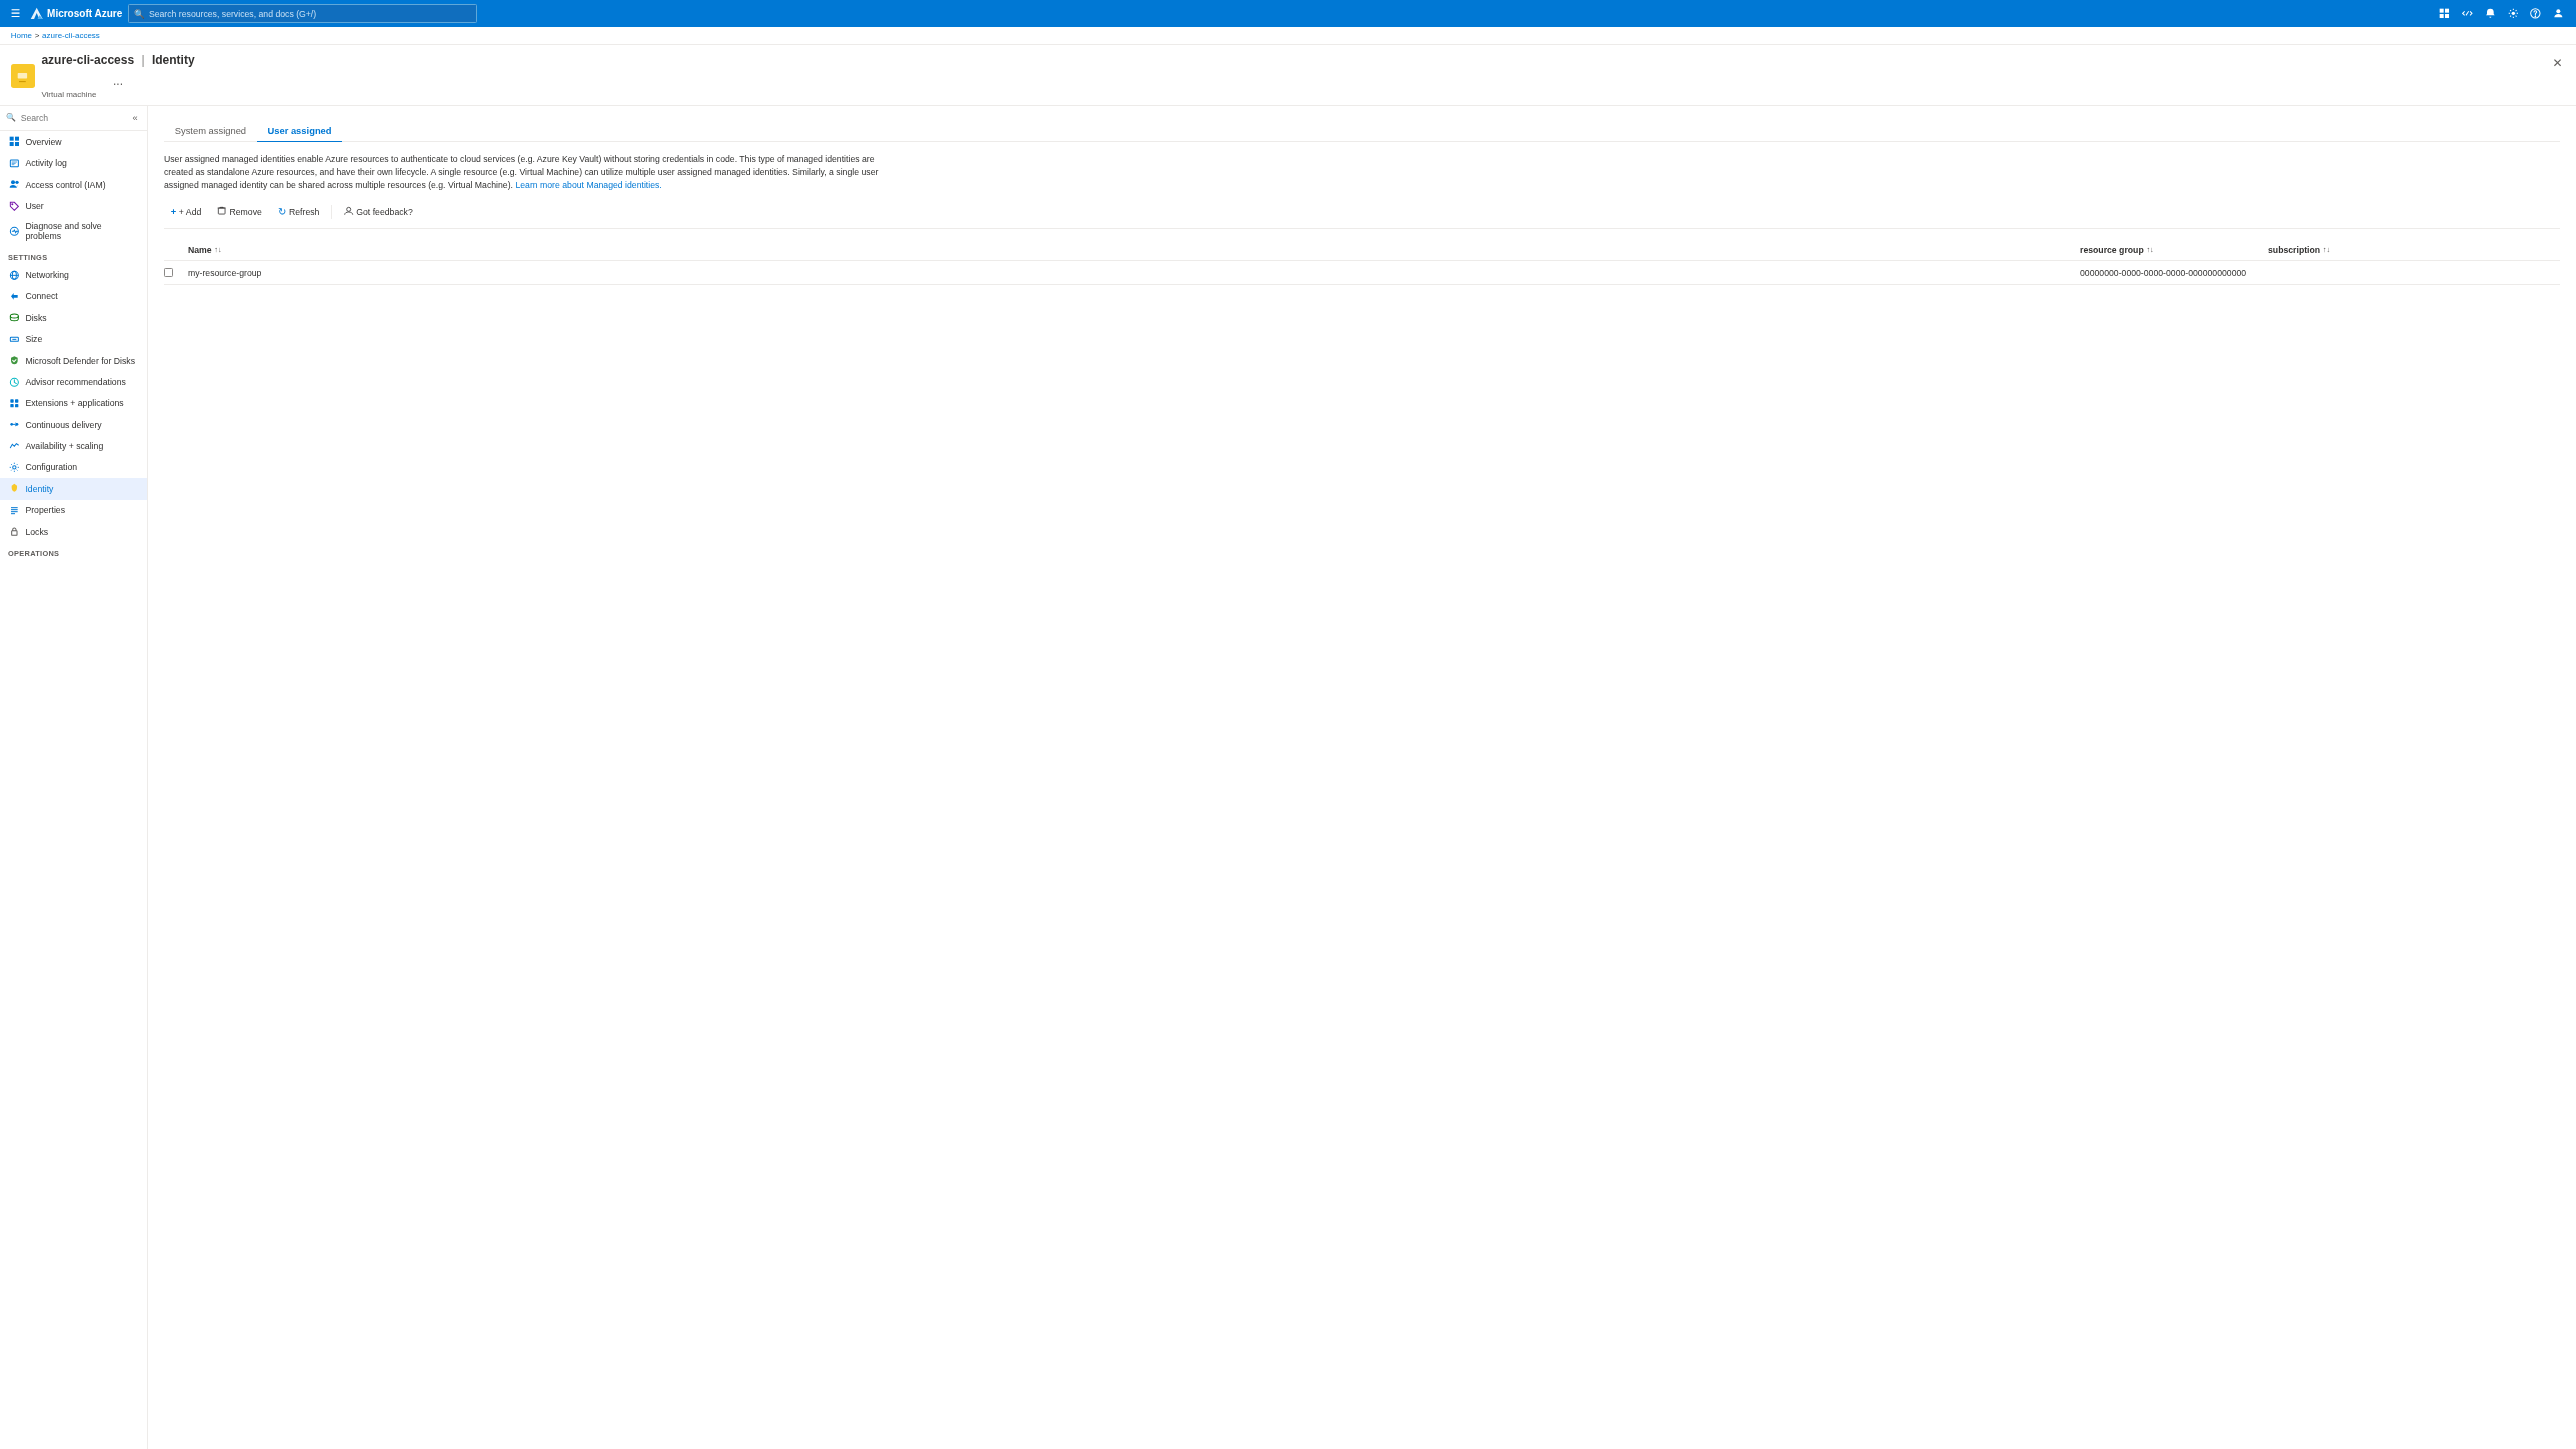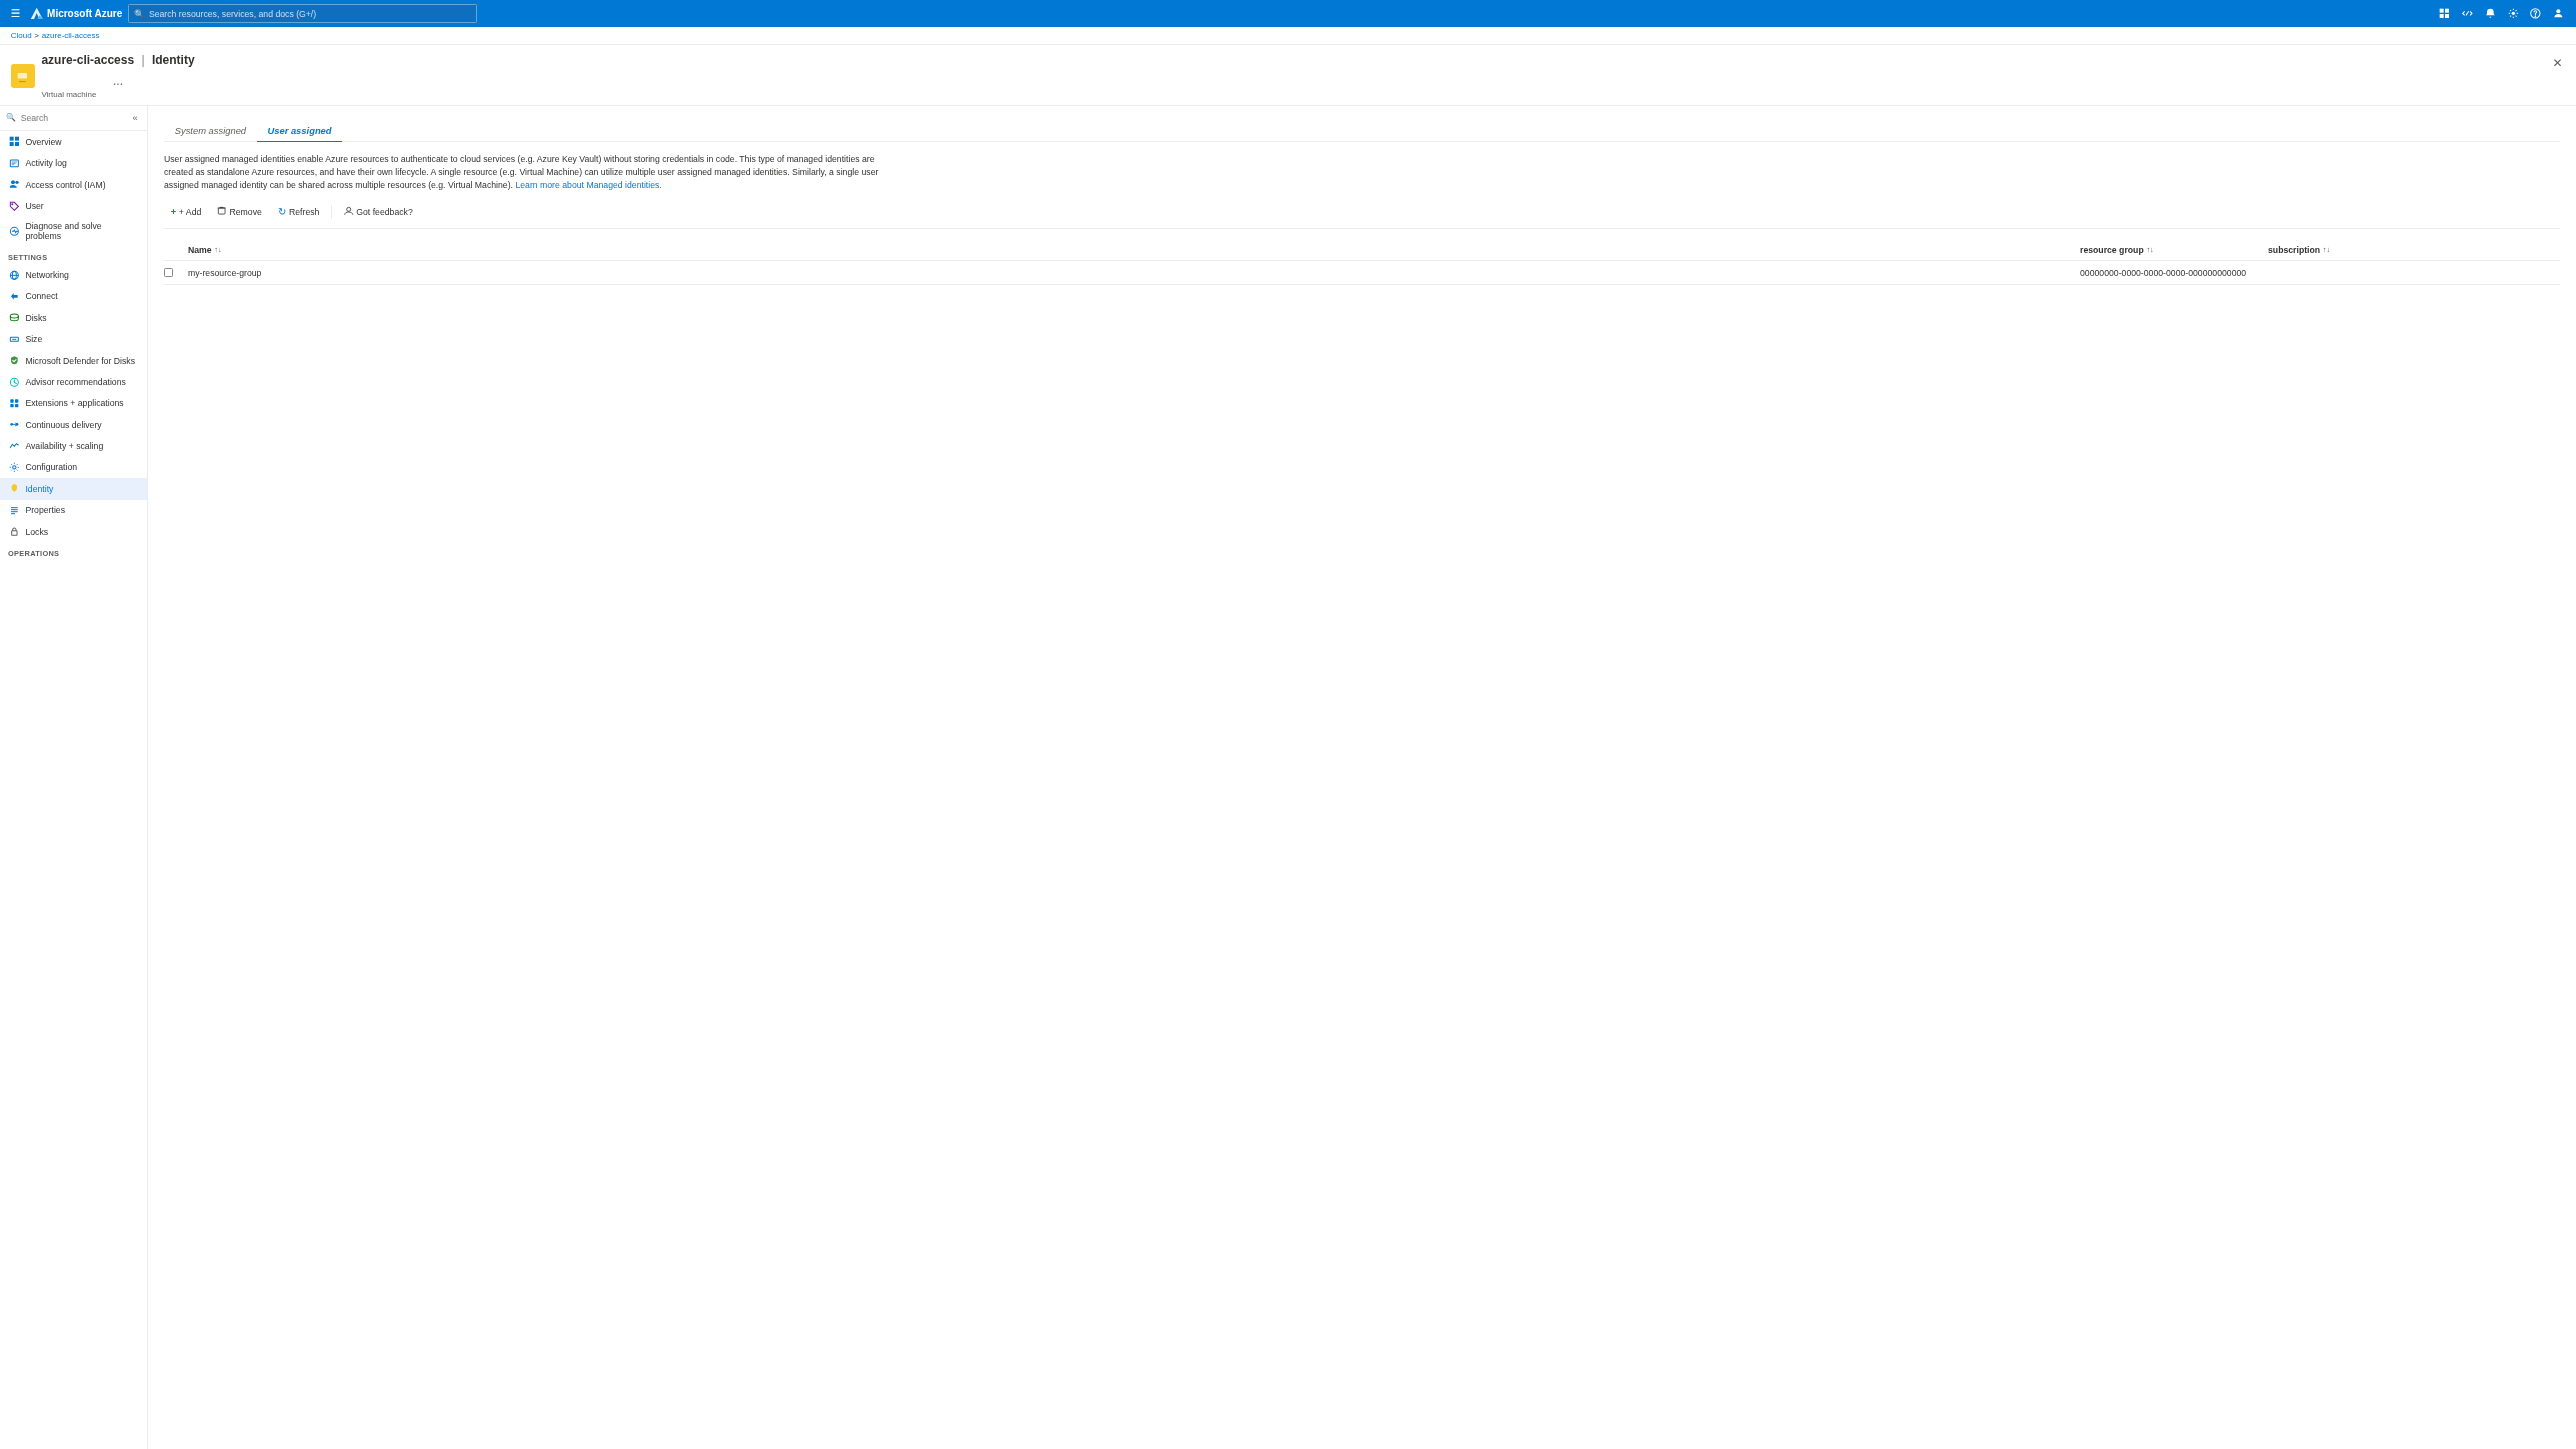--- a/index.html
+++ b/index.html
@@ -145,21 +145,20 @@
       border-bottom: 0.7px solid #edebe9;
       margin-bottom: 10.7px;
     }
     .tab {
       padding: 5.4px 10.7px;
       cursor: pointer;
       font-size: 9.4px;
       color: #605e5c;
       border-bottom: 1.3px solid transparent;
       margin-bottom: -0.7px;
-      font-style: italic;
     }
     .tab.active { color: #0078d4; border-bottom-color: #0078d4; font-weight: 600; }
 
     
     .description {
       font-size: 8.7px;
       color: #323130;
       line-height: 1.5;
       margin-bottom: 10.7px;
       max-width: 738px;
@@ -286,21 +285,21 @@
     <div class="topbar-icon-btn" title="Account">
       <svg width="10.7" height="10.7" viewBox="0 0 16 16" fill="white">
           <circle cx="8" cy="5" r="3"></circle>
           <path d="M2 14c0-3 2.5-5 6-5s6 2 6 5" fill="white"></path>
         </svg>
     </div>
   </div>
 </div>
 
 <div class="breadcrumb">
-  <a href="#">Cloud</a>
+  <a href="#">Home</a>
   <span>&gt;</span>
   <a href="#">azure-cli-access</a>
 </div>
 
 <div class="page-header">
   <div class="page-header-left">
     <div class="page-icon">
       <svg width="14.8" height="14.8" viewBox="0 0 22 22">
         <rect x="2" y="4" width="18" height="12" rx="2" fill="#f8c82a"></rect>
         <rect x="4" y="6" width="14" height="8" rx="1" fill="#fff" opacity="0.7"></rect>

